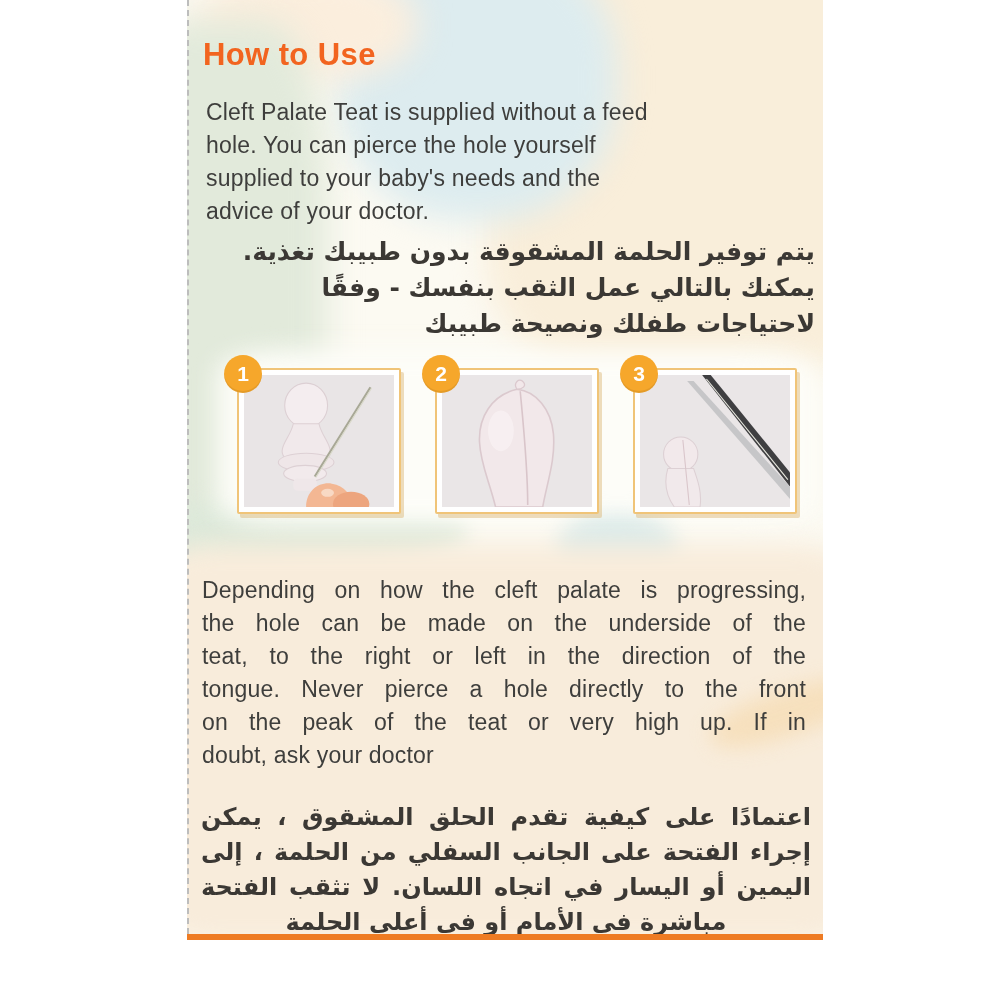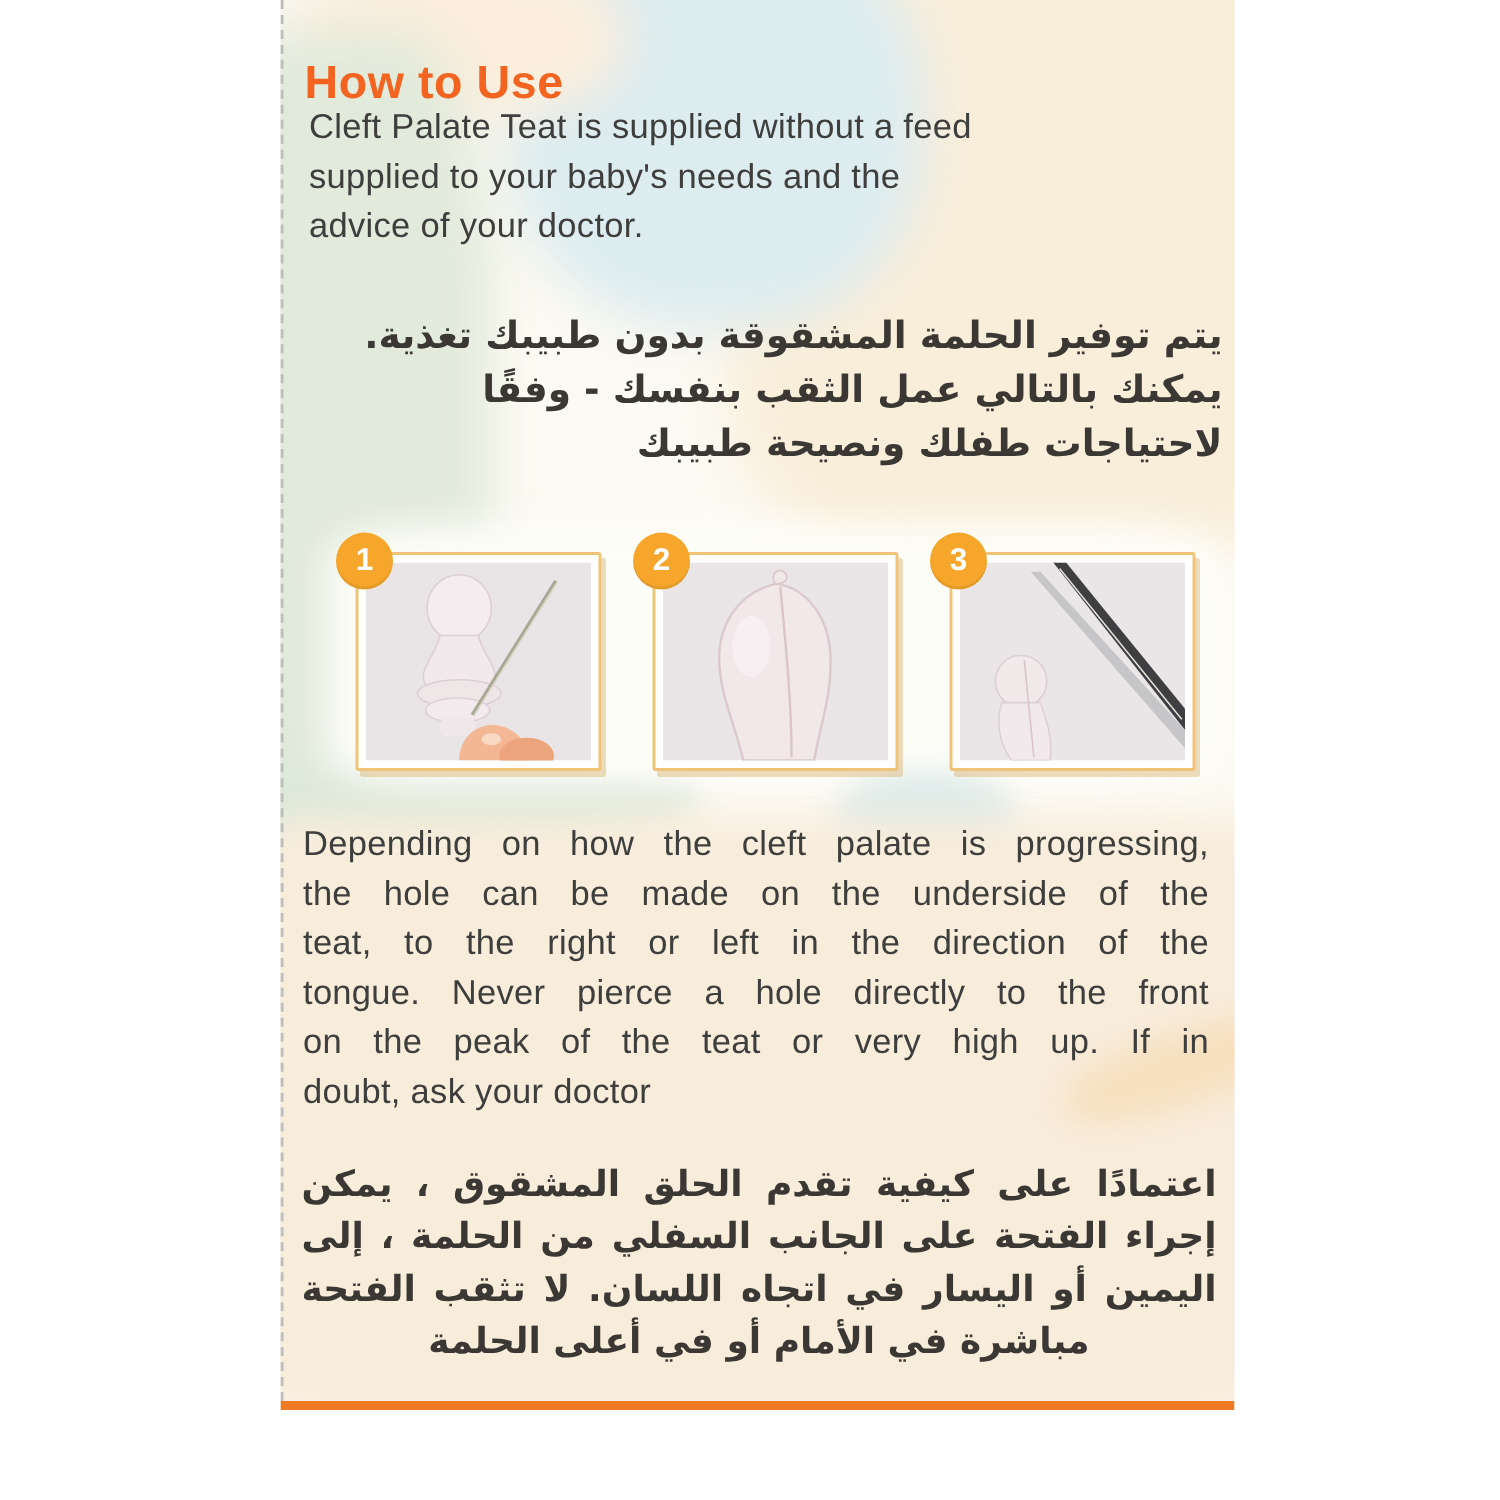--- a/index.html
+++ b/index.html
@@ -49,21 +49,21 @@
   .page-title {
     position: absolute;
     left: 16px; top: 16px;
     z-index: 2;
     font-size: 31px;
     font-weight: bold;
     letter-spacing: .4px;
     color: var(--heading-orange, #f2641f);
   }
 
-  .para { position: absolute; z-index: 2; }
+  .para { position: absolute; z-index: 2; margin-top: 28px; }
   .para .line { white-space: nowrap; }
 
   .intro-en {
     left: 19px; top: 68px; width: 578px;
     font-size: 23px; line-height: 33px;
     letter-spacing: .2px;
     color: var(--text-dark, #3e3e3c);
   }
   .intro-ar {
     left: 30px; right: 8px; top: 206px;
@@ -151,20 +151,21 @@
       <div class="blob peach-bottom"></div>
       <div class="blob orange-wisp"></div>
     </div>
 
     <div class="dash-line"></div>
 
     <h1 class="page-title">How to Use</h1>
 
     <div class="para intro-en">
         <div class="line"> Cleft Palate Teat is supplied without a feed</div>
+        <div class="line">hole. You can  pierce the hole yourself</div>
         <div class="line">supplied to your baby's needs and the</div>
         <div class="line">advice of your doctor.</div>
       </div>
 
     <div class="para intro-ar">
         <div class="line">يتم توفير الحلمة المشقوقة بدون طبيبك تغذية.</div>
         <div class="line">يمكنك بالتالي عمل الثقب بنفسك - وفقًا</div>
         <div class="line">لاحتياجات طفلك ونصيحة طبيبك</div>
       </div>
 

